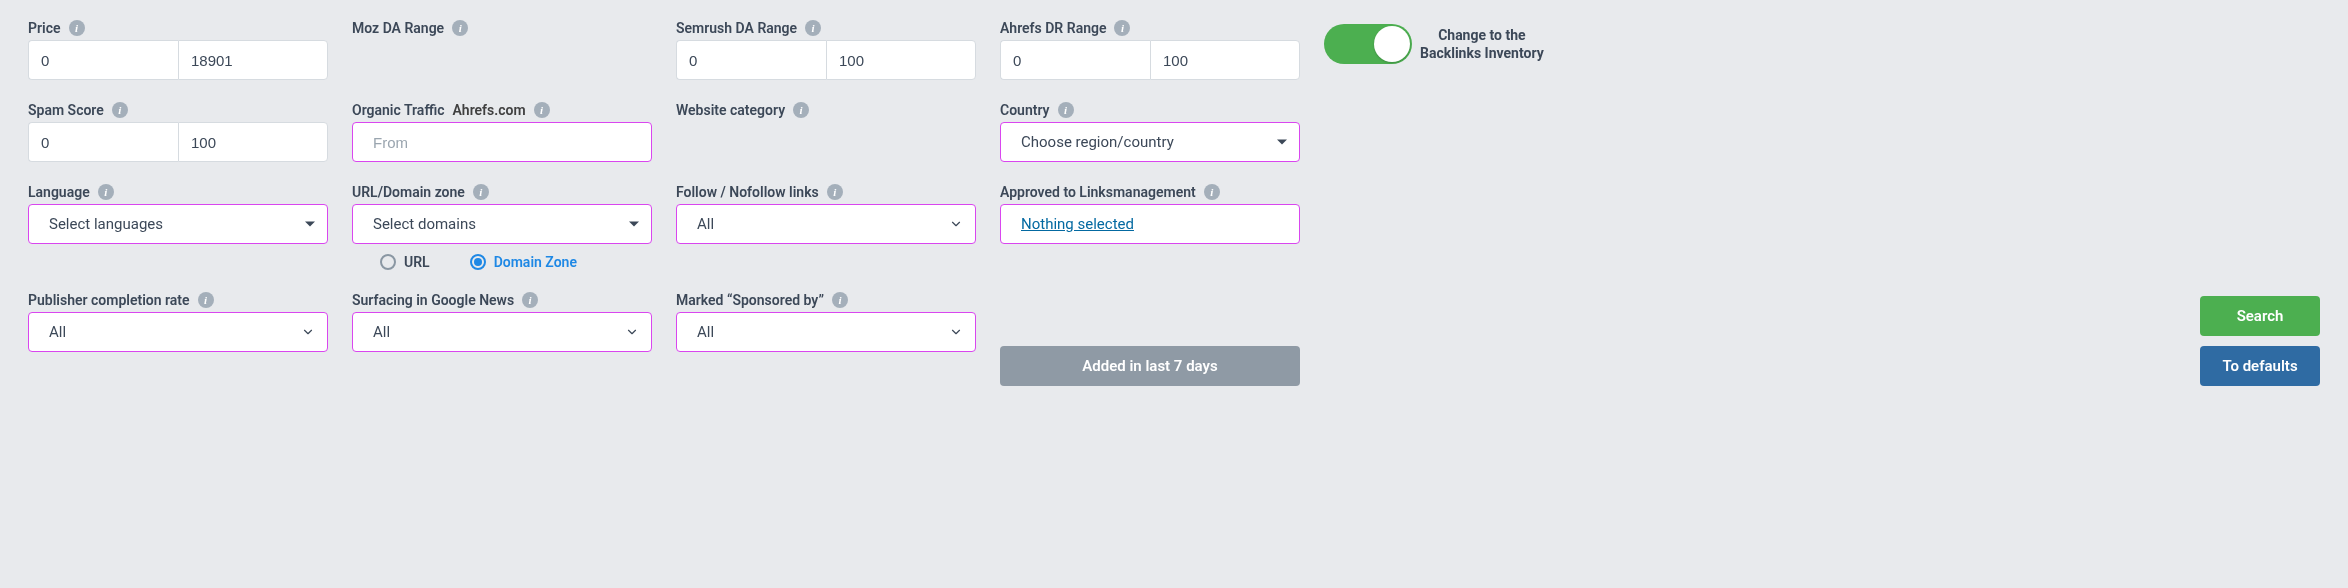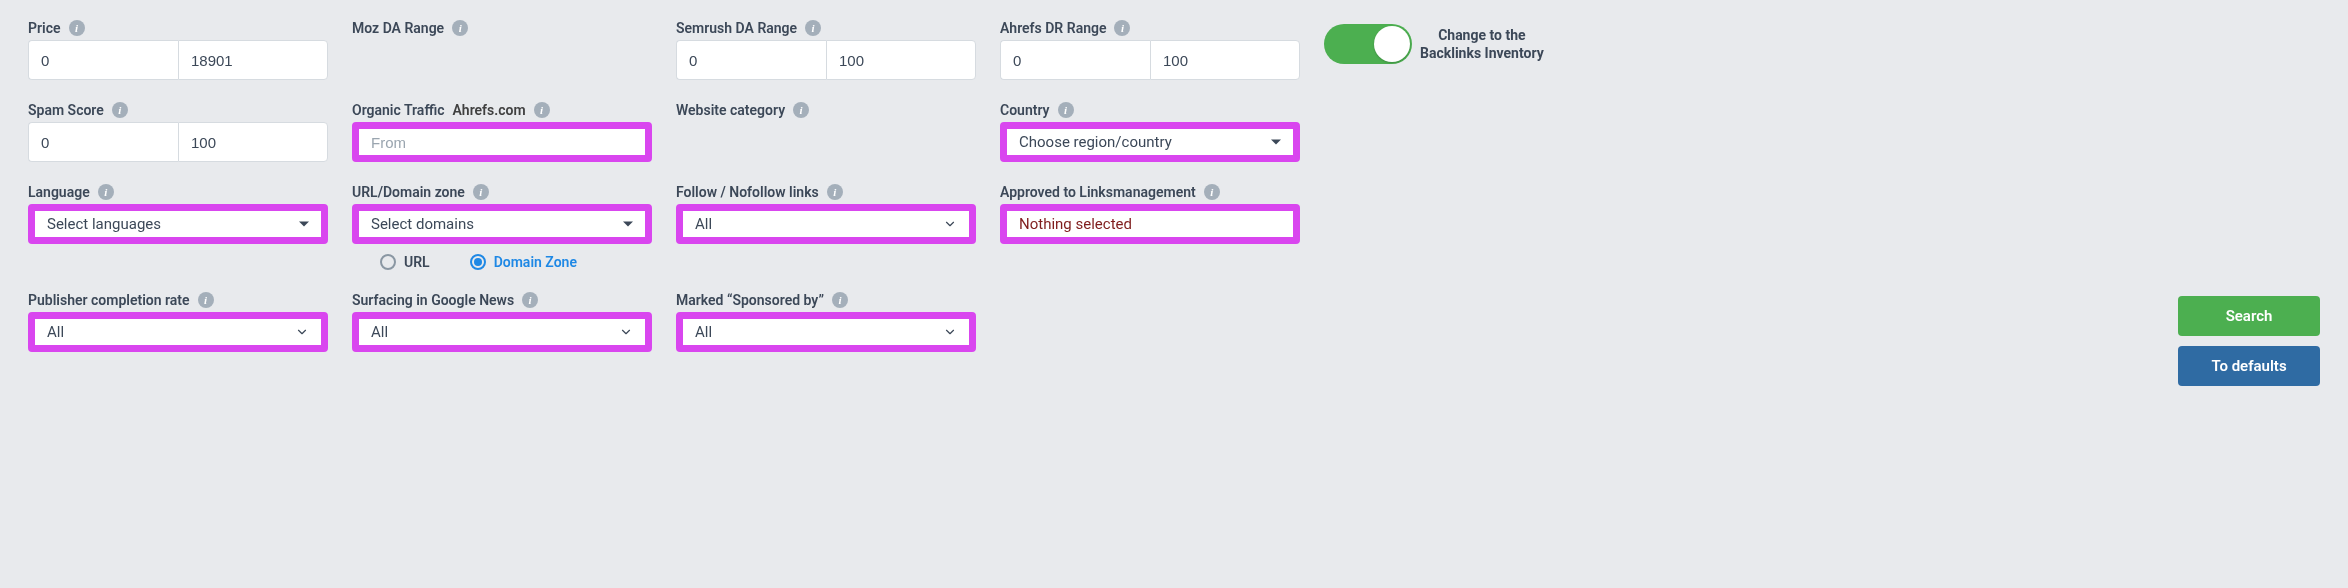--- a/index.html
+++ b/index.html
@@ -30,29 +30,29 @@
   .range-row { display: flex; }
   .range-row input {
     width: 50%; height: 40px;
     border: 1px solid #d6dbe0; background: #fff;
     padding: 0 12px; font-size: 15px; color: #3c4858;
   }
   .range-row input:first-child { border-radius: 4px 0 0 4px; border-right: none; }
   .range-row input:last-child  { border-radius: 0 4px 4px 0; }
   input.single, .select-faux {
     width: 100%; height: 40px;
-    border: 7px solid #d946ef; background: #fff;
-    border-radius: 4px; padding: 0 36px 0 12px;
+    border: 1px solid #d946ef; background: #fff;
+    border-radius: 4px; padding: 0 36px 0 20px;
     font-size: 15px; color: #3c4858;
     display: flex; align-items: center;
     position: relative; cursor: pointer;
   }
   input.single { cursor: text; }
   input.single::placeholder { color: #9aa5af; }
-  .select-faux.placeholder { color: #7f1d1d; }
+  .select-faux.placeholder { color: #0369a1; text-decoration: underline; }
   .select-faux .caret {
     position: absolute; right: 12px; top: 50%; transform: translateY(-50%);
     width: 0; height: 0;
     border-left: 5px solid transparent;
     border-right: 5px solid transparent;
     border-top: 5px solid #3c4858;
   }
   .select-faux.chev .caret {
     border: none; width: 14px; height: 14px; transform: translateY(-50%);
   }
@@ -78,21 +78,21 @@
   .toggle .knob {
     position: absolute; right: 2px; top: 2px;
     width: 36px; height: 36px; background: #fff; border-radius: 50%;
     box-shadow: 0 1px 2px rgba(0,0,0,.2);
   }
   .toggle-label { color: #3c4858; font-weight: 700; font-size: 14px; text-align: center; line-height: 1.3; }
   .btn {
     height: 40px; border-radius: 4px; color: #fff;
     display: flex; align-items: center; justify-content: center;
     font-weight: 600; font-size: 15px; cursor: pointer;
-    width: 142px; margin-left: auto;
+    width: 120px; margin-left: auto;
   }
   .btn-stack { display: flex; flex-direction: column; gap: 10px; align-items: flex-end; padding-top: 4px; }
   .btn.search   { background: #4caf50; }
   .btn.defaults { background: #2f6ba3; }
   .btn.wide-grey {
     background: #8f9aa5; color: #fff; width: 100%; margin-left: 0;
     cursor: pointer;
   }
   .spacer { height: 0; }
   .row-bottom-align { align-self: end; }
@@ -288,20 +288,25 @@
     <div class="select-faux chev">
       <span>All</span>
       <span class="caret">
         <svg viewBox="0 0 24 24" width="14" height="14">
             <path d="M6 9l6 6 6-6" stroke="#3c4858" stroke-width="2" fill="none" stroke-linecap="round" stroke-linejoin="round"></path>
           </svg>
       </span>
     </div>
   </div>
 
+  <div class="field row-bottom-align">
+    <div class="btn wide-grey">
+      <span>Added in last 7 days</span>
+    </div>
+  </div>
 
   <div class="col-5 btn-stack row-bottom-align">
     <div class="btn search">
       <span>Search</span>
     </div>
     <div class="btn defaults">
       <span>To defaults</span>
     </div>
   </div>
 

